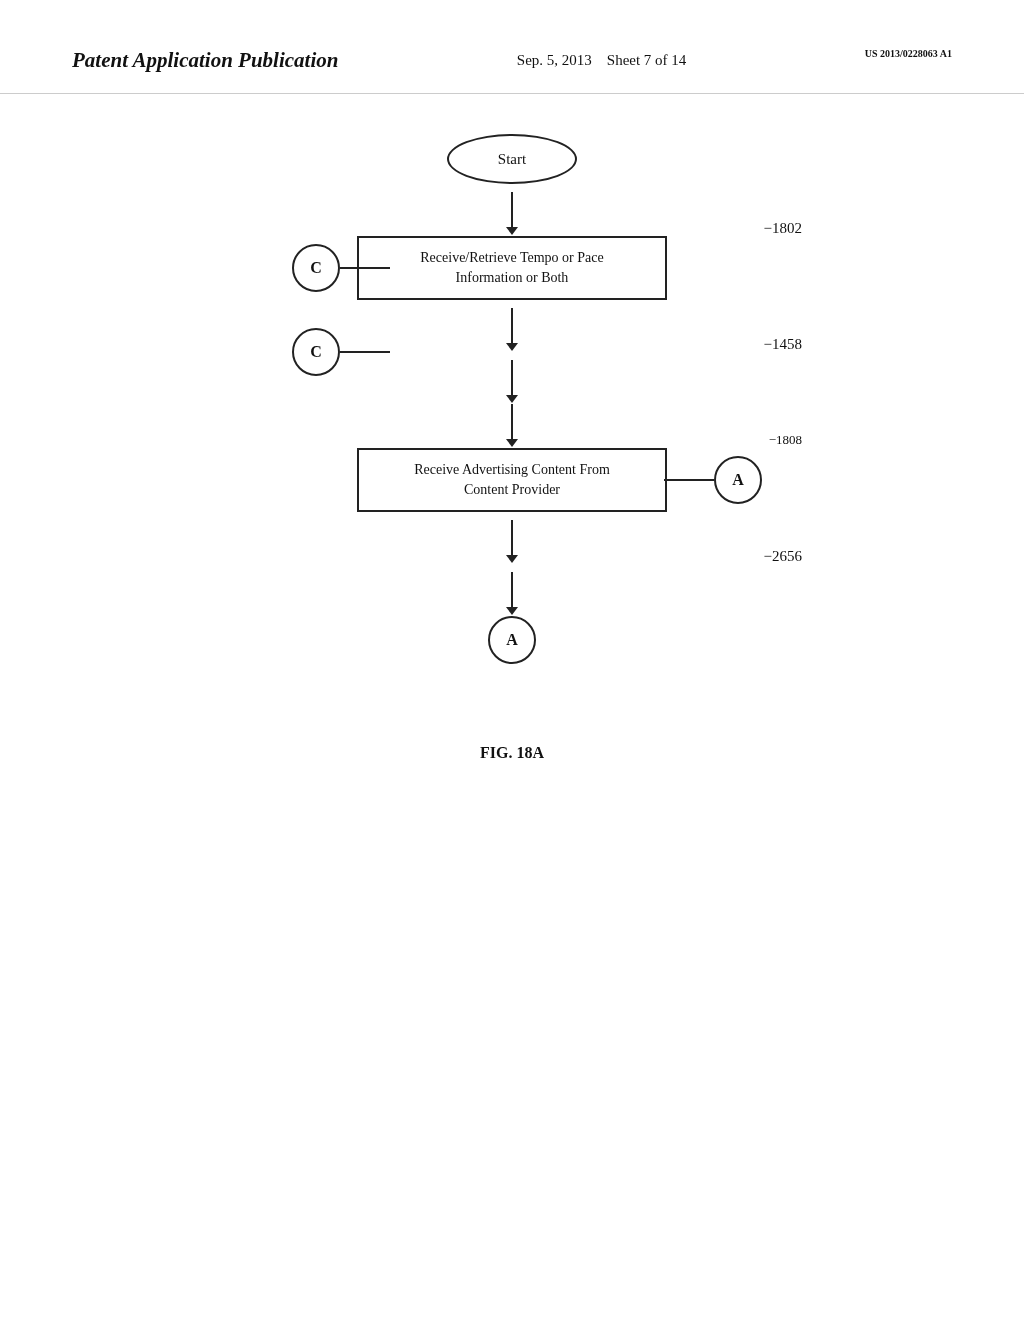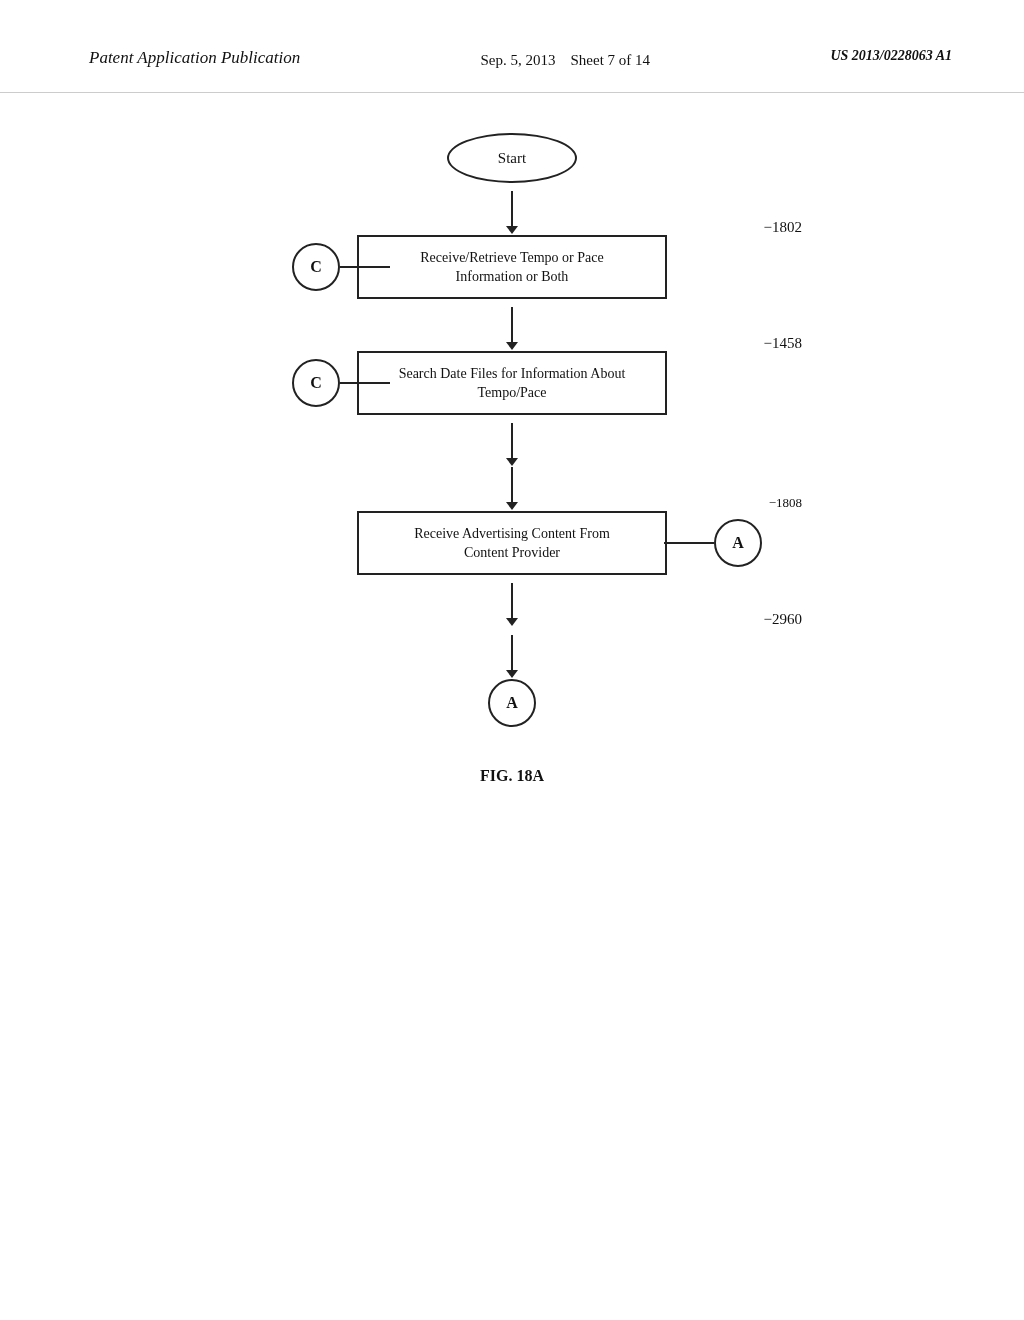--- a/index.html
+++ b/index.html
@@ -14,35 +14,33 @@
 
     
     .page-header {
       display: flex;
       justify-content: space-between;
       align-items: flex-start;
       padding: 48px 72px 20px 72px;
       border-bottom: 1px solid #ccc;
     }
     .header-left {
-      font-size: 17px;
-      font-weight: normal;
+      font-size: 21px;
+      font-weight: bold;
       font-style: italic;
-      margin-left: 17px;
     }
     .header-center {
       font-size: 15px;
       text-align: center;
       line-height: 1.6;
       font-family: Liberation Serif, serif;
     }
     .header-right {
-      font-size: 14px;
-      font-weight: bold;
-      font-style: italic;
+      font-size: 10px;
+      font-weight: bold;
     }
 
     
     .diagram-area {
       display: flex;
       justify-content: center;
       padding: 40px 60px;
       position: relative;
     }
 
@@ -73,21 +71,21 @@
     .oval-small {
       width: 52px;
       height: 52px;
       font-size: 16px;
       font-weight: bold;
     }
 
     .rect {
       border: 2px solid #222;
       display: flex;
-      align-items: flex-end;
+      align-items: center;
       justify-content: center;
       text-align: center;
       font-size: 14px;
       background: #fff;
       padding: 10px 16px;
       line-height: 1.4;
     }
     .rect-main {
       width: 310px;
       min-height: 64px;
@@ -127,20 +125,21 @@
       top: -18px;
       font-size: 15px;
       font-style: italic;
     }
 
     
     .fig-caption {
       text-align: center;
       font-size: 16px;
       font-weight: bold;
+      margin-top: 40px;
       padding-bottom: 40px;
     }
   </style>
 </head>
 <body>
 
 <div class="page-header">
   <div class="header-left">Patent Application Publication</div>
   <div class="header-center">
     <span>Sep. 5, 2013</span>&nbsp;&nbsp;&nbsp;
@@ -172,23 +171,20 @@
 
     <div class="arrow-down"></div>
 
     <div class="step-row" style="position:relative;">
       <span style="position:absolute; right:-10px; top:-16px; font-size:15px;">−1458</span>
 
       <div style="position:absolute; left:60px; display:flex; align-items:center;">
         <div style="width:48px;height:48px;border-radius:50%;border:2px solid #222;display:flex;align-items:center;justify-content:center;font-size:16px;font-weight:bold;background:#fff;">C</div>
         <div style="width:50px;height:2px;background:#222;"></div>
       </div>
-      <div class="rect rect-main">
-        <span>Search Date Files for Information About<br>Tempo/Pace</span>
-      </div>
     </div>
 
     <div class="arrow-down"></div>
 
 
     <div class="arrow-down"></div>
 
     <div class="step-row" style="position:relative;">
       <span style="position:absolute; right:-10px; top:-16px; font-size:13px;">−1808</span>
       <div class="rect rect-main">
@@ -197,21 +193,21 @@
 
       <div style="position:absolute; right:30px; display:flex; align-items:center;">
         <div style="width:50px;height:2px;background:#222;"></div>
         <div style="width:48px;height:48px;border-radius:50%;border:2px solid #222;display:flex;align-items:center;justify-content:center;font-size:16px;font-weight:bold;background:#fff;">A</div>
       </div>
     </div>
 
     <div class="arrow-down"></div>
 
     <div class="step-row" style="position:relative;">
-      <span style="position:absolute; right:-10px; top:-16px; font-size:15px;">−2960</span>
+      <span style="position:absolute; right:-10px; top:-16px; font-size:15px;">−2656</span>
     </div>
 
     <div class="arrow-down"></div>
 
     <div style="width:48px;height:48px;border-radius:50%;border:2px solid #222;display:flex;align-items:center;justify-content:center;font-size:16px;font-weight:bold;background:#fff;">A</div>
 
   </div>
 </div>
 
 <div class="fig-caption">

